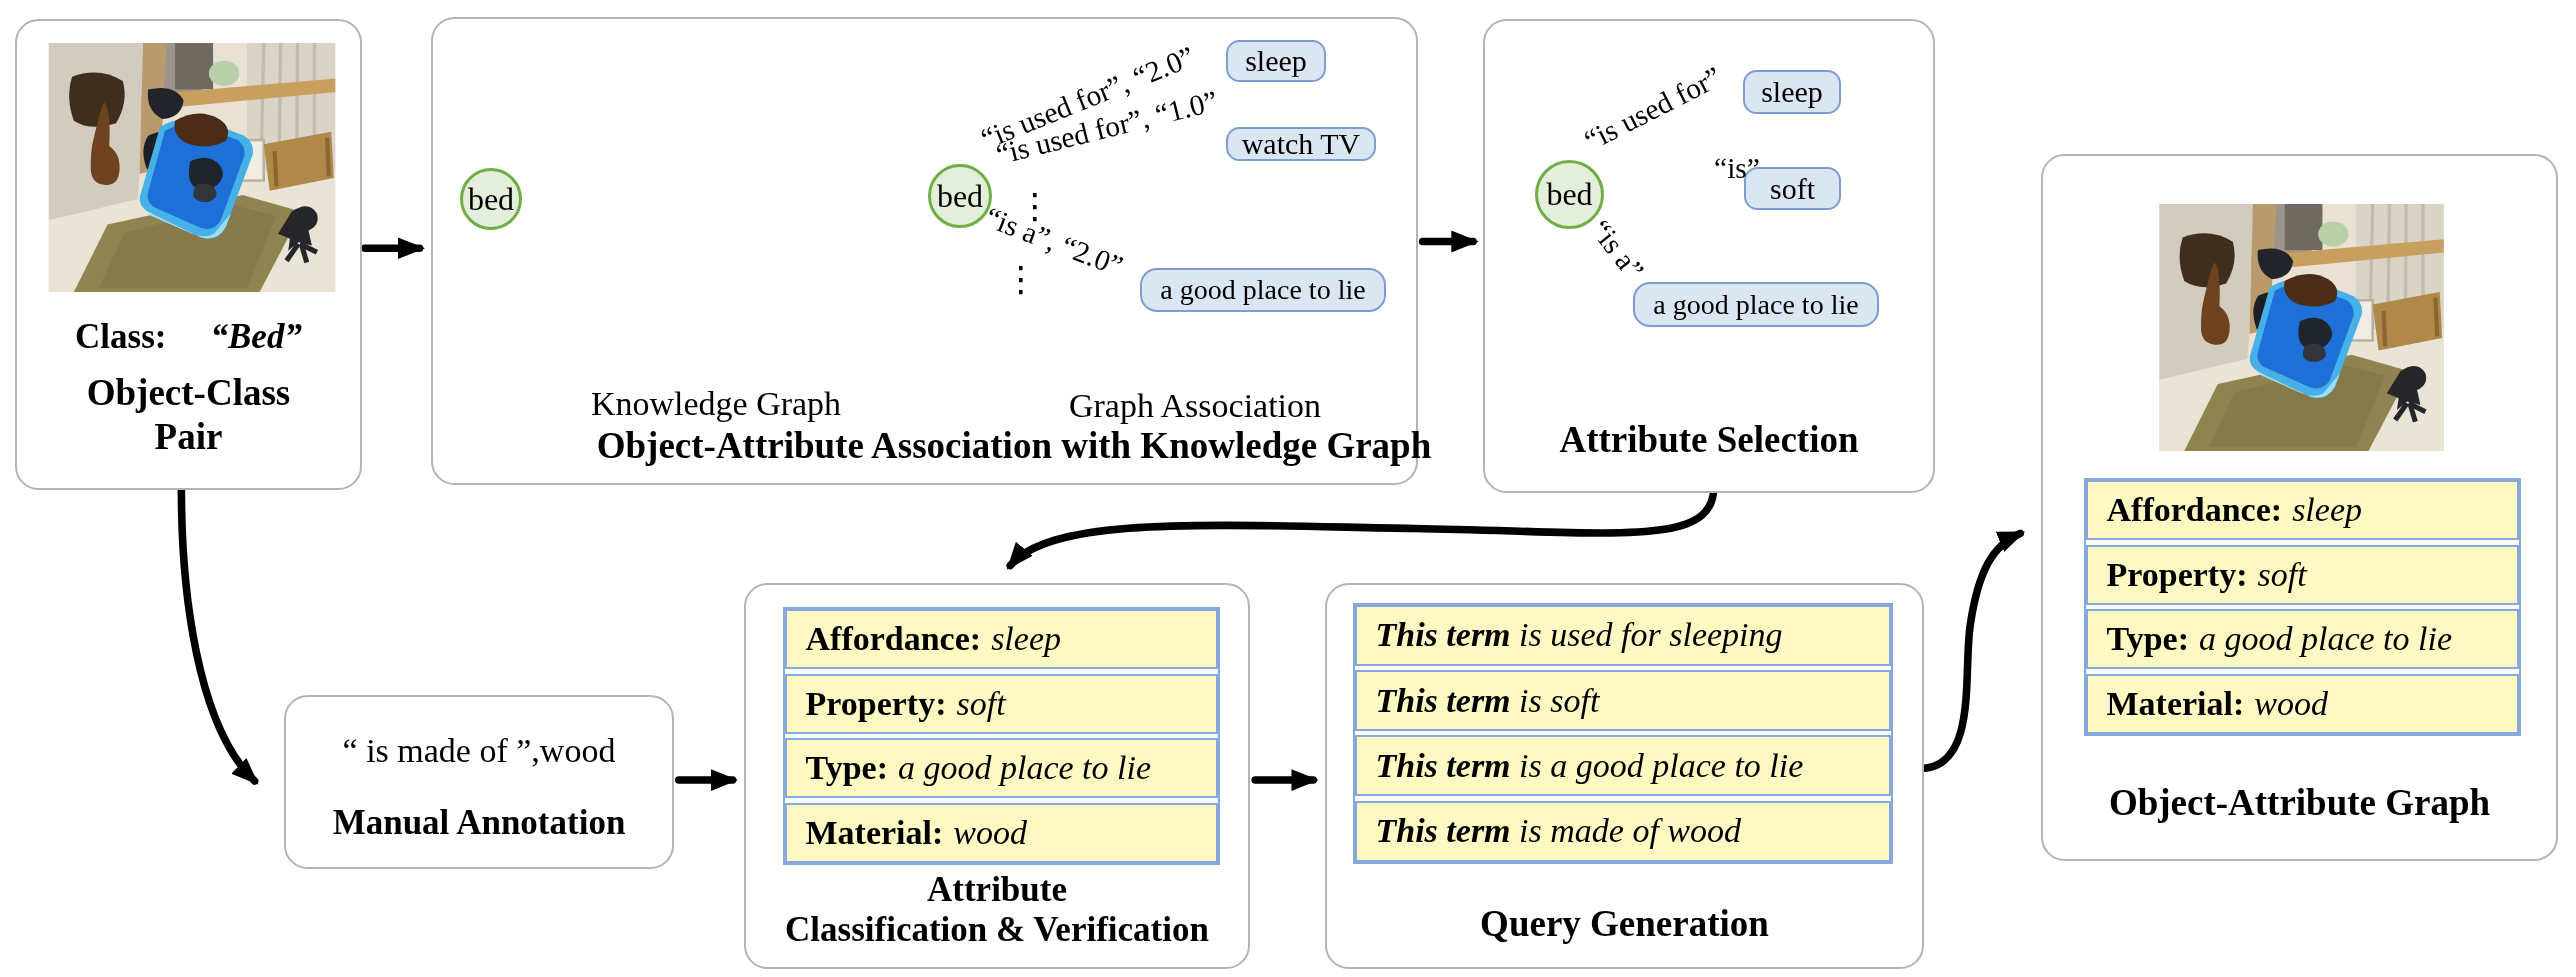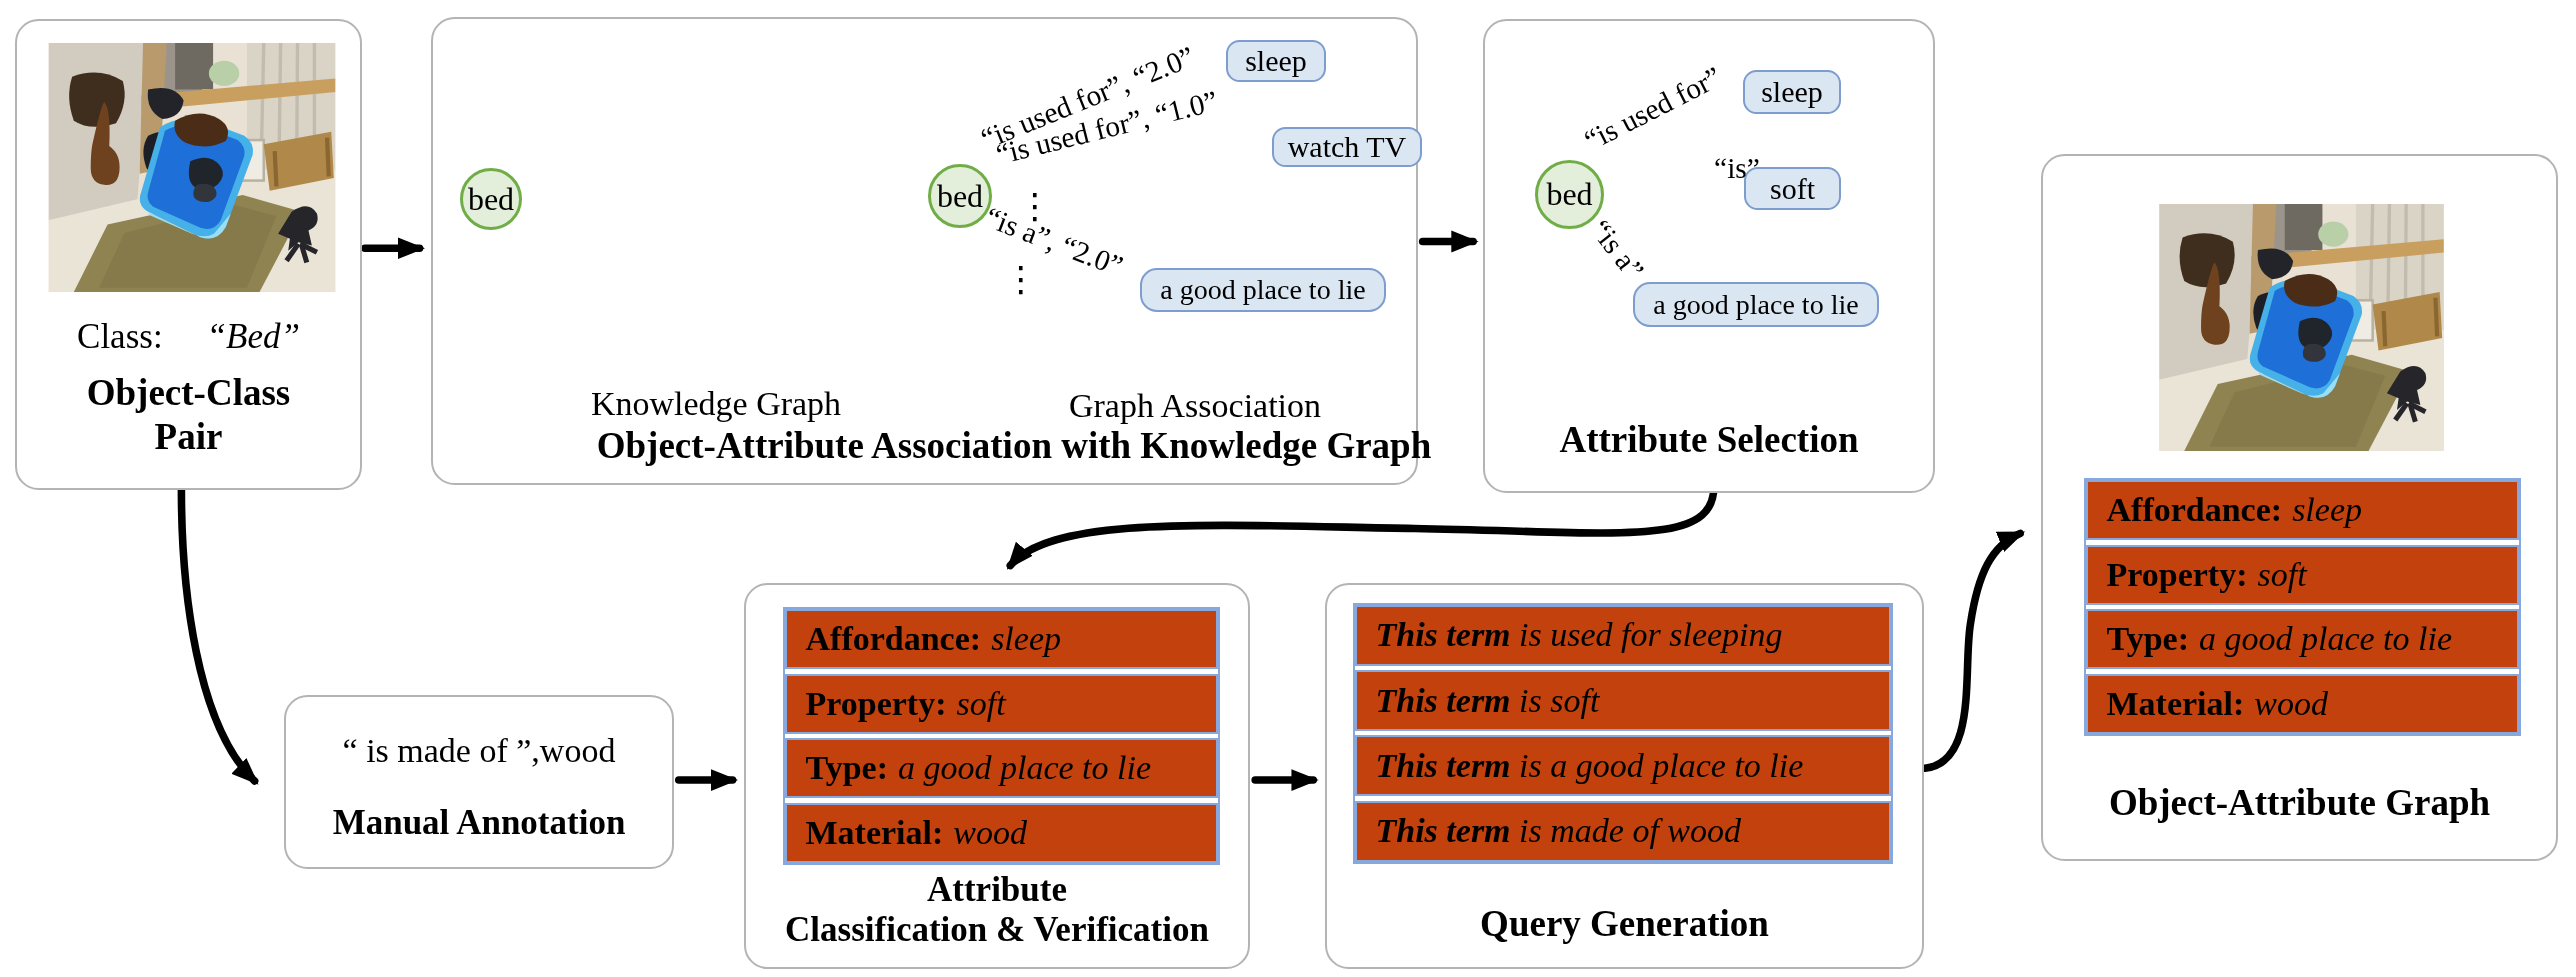--- a/index.html
+++ b/index.html
@@ -22,26 +22,26 @@
            font-size:32px;box-sizing:border-box;}
   .bluebox{position:absolute;background:var(--blue-box-fill);border:2.5px solid var(--blue-box-stroke);
            border-radius:13.5px;display:flex;align-items:center;justify-content:center;
            font-size:30px;box-sizing:border-box;white-space:nowrap;}
   .bluebox.wide{font-size:28px;border-radius:17px;}
   .elabel{position:absolute;white-space:nowrap;font-size:29.5px;transform:translate(-50%,-50%) rotate(var(--r,0deg));}
   .vdots{position:absolute;font-family:"DejaVu Sans",sans-serif;font-size:35px;line-height:1;
          transform:translate(-50%,-50%);}
   .sublabel{position:absolute;font-size:34px;white-space:nowrap;transform:translate(-50%,-50%);margin-top:45px;}
   .ptitle{position:absolute;left:0;right:0;text-align:center;font-weight:bold;font-size:37px;line-height:44px;}
-  .classline{position:absolute;left:0;right:0;display:flex;justify-content:center;gap:44px;font-size:35px;}
+  .classline{position:absolute;left:0;right:0;display:flex;justify-content:center;gap:44px;font-size:35px;font-weight:bold;}
   .it{font-style:italic;}
   .attr-table{position:absolute;border:2.5px solid var(--table-border);box-sizing:border-box;
               display:flex;flex-direction:column;gap:4.2px;background:#fff;}
   .attr-row{border:2.5px solid var(--table-border);box-sizing:border-box;flex:1;
-            display:flex;align-items:center;padding-left:18.5px;font-size:34px;white-space:nowrap;background:#c2410c;}
+            display:flex;align-items:center;padding-left:18.5px;font-size:34px;white-space:nowrap;background:#fef9c3;}
   .attr-row .lbl{font-weight:bold;}
   .attr-row .val{font-style:italic;margin-left:10px;}
   .query-row .lead{font-weight:bold;font-style:italic;}
   .query-row .rest{font-style:italic;white-space:pre;}
   .manual-text{position:absolute;left:0;right:0;text-align:center;font-size:34px;}
   .manual-title{position:absolute;left:0;right:0;text-align:center;font-size:35px;font-weight:bold;}
 </style>
 </head>
 <body>
 
@@ -160,21 +160,21 @@
   <div class="panel" style="left:431px;top:17px;width:987px;height:468px;"></div>
   <div class="bednode" style="left:460px;top:168px;width:62px;height:62px;">
     <span>bed</span>
   </div>
   <div class="bednode" style="left:928px;top:164px;width:64px;height:64px;">
     <span>bed</span>
   </div>
   <div class="bluebox" style="left:1226px;top:40px;width:100px;height:42px;">
     <span>sleep</span>
   </div>
-  <div class="bluebox" style="left:1272px;top:127px;width:150px;height:40px;">
+  <div class="bluebox" style="left:1226px;top:127px;width:150px;height:34px;">
     <span>watch TV</span>
   </div>
   <div class="bluebox wide" style="left:1140px;top:268px;width:246px;height:44px;">
     <span>a good place to lie</span>
   </div>
   <div class="elabel" style="left:1088px;top:98px;--r:-22deg;">“is used for”, “2.0”</div>
   <div class="elabel" style="left:1107px;top:128px;--r:-14deg;">“is used for”, “1.0”</div>
   <div class="elabel" style="left:1054px;top:242px;--r:21deg;">“is a”, “2.0”</div>
   <div class="vdots" style="left:1035px;top:206px;">⋮</div>
   <div class="vdots" style="left:1021px;top:279px;">⋮</div>

